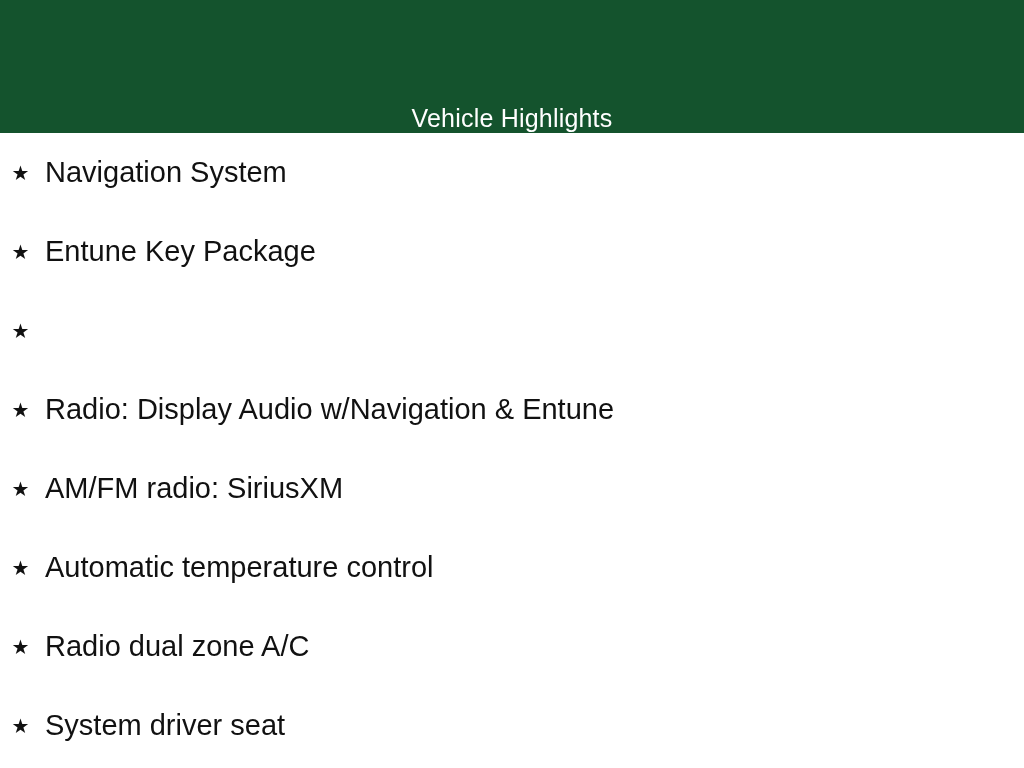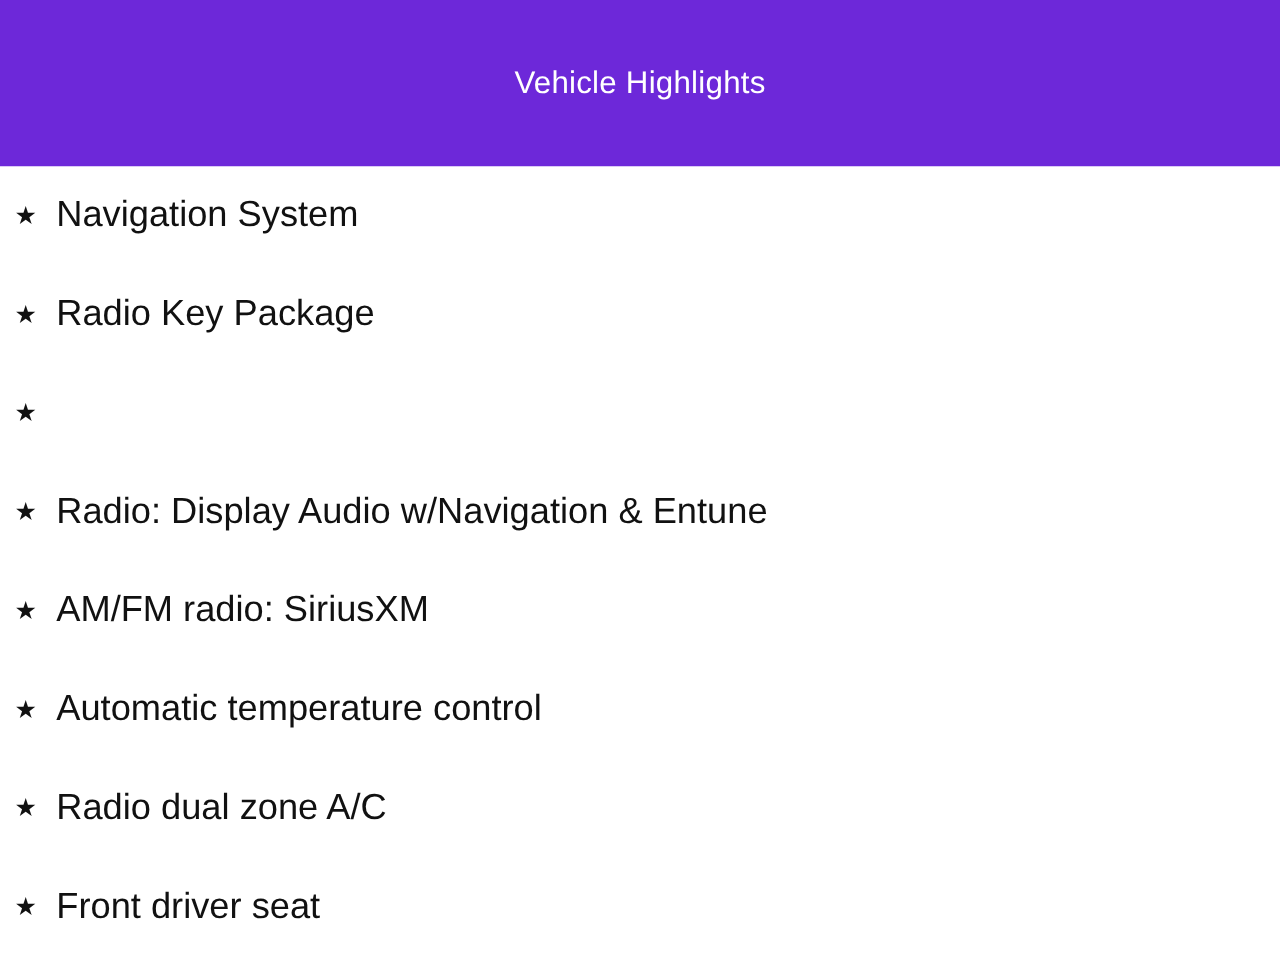--- a/index.html
+++ b/index.html
@@ -9,23 +9,23 @@
   body {
     width: 1024px;
     height: 768px;
     background: #ffffff;
     font-family: "Liberation Sans", sans-serif;
     overflow: hidden;
   }
   .header {
     width: 1024px;
     height: 133px;
-    background: #6d28d9;
+    background: #14532d;
     display: flex;
-    align-items: center;
+    align-items: flex-end;
     justify-content: center;
   }
   .header-title {
     color: #ffffff;
     font-size: 25px;
     font-weight: 400;
     letter-spacing: 0.2px;
   }
   .highlights-list {
     list-style: none;
@@ -61,21 +61,21 @@
   <div class="header-title">Vehicle Highlights</div>
 </div>
 
 <ul class="highlights-list">
   <li class="highlight-item">
     <span class="star-icon">★</span>
     <span class="item-label">Navigation System</span>
   </li>
   <li class="highlight-item">
     <span class="star-icon">★</span>
-    <span class="item-label">Radio Key Package</span>
+    <span class="item-label">Entune Key Package</span>
   </li>
   <li class="highlight-item">
     <span class="star-icon">★</span>
   </li>
   <li class="highlight-item">
     <span class="star-icon">★</span>
     <span class="item-label">Radio: Display Audio w/Navigation &amp; Entune</span>
   </li>
   <li class="highlight-item">
     <span class="star-icon">★</span>
@@ -84,15 +84,15 @@
   <li class="highlight-item">
     <span class="star-icon">★</span>
     <span class="item-label">Automatic temperature control</span>
   </li>
   <li class="highlight-item">
     <span class="star-icon">★</span>
     <span class="item-label">Radio dual zone A/C</span>
   </li>
   <li class="highlight-item">
     <span class="star-icon">★</span>
-    <span class="item-label">Front driver seat</span>
+    <span class="item-label">System driver seat</span>
   </li>
 </ul>
 
 </body></html>

